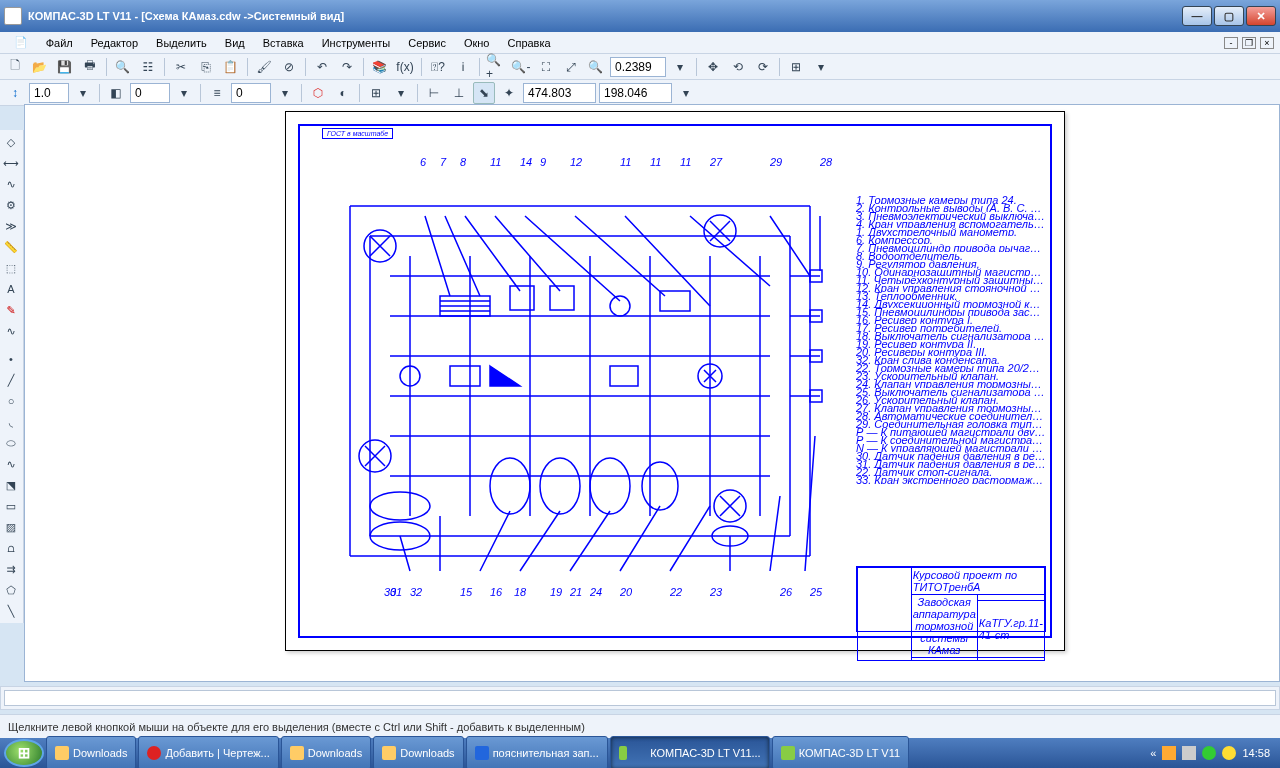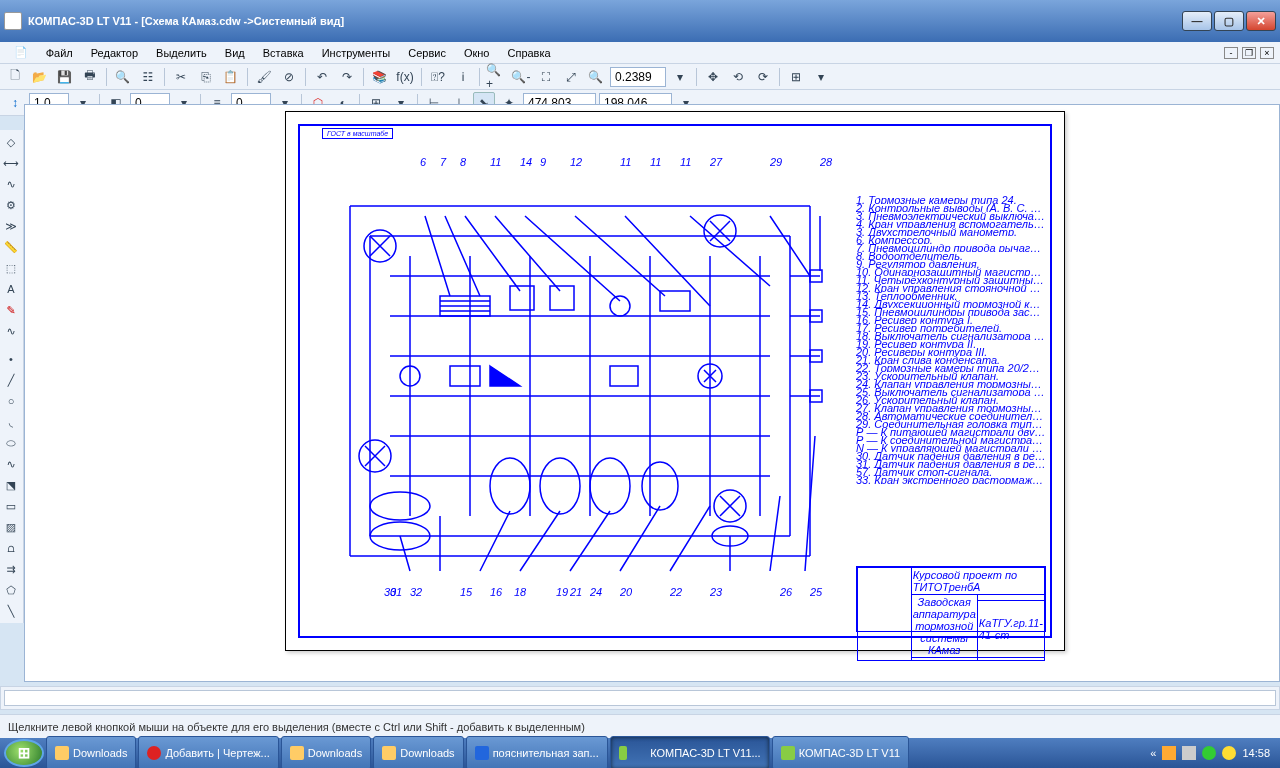--- a/index.html
+++ b/index.html
@@ -1,19 +1,19 @@
 <!DOCTYPE html>
 <html><head>
 <meta charset="utf-8">
 <style>
 * { margin:0; padding:0; box-sizing:border-box; font-family: Tahoma, sans-serif; font-size:11px; }
 body { background:#d6e5f3; width:1280px; height:768px; overflow:hidden; position:relative; }
 
 
-.titlebar { height:42px; background:linear-gradient(#7aa5db,#3b6db3); display:flex; align-items:center; padding:0 4px; color:#fff; font-weight:bold; }
+.titlebar { height:32px; background:linear-gradient(#7aa5db,#3b6db3); display:flex; align-items:center; padding:0 4px; color:#fff; font-weight:bold; }
 .titlebar .icon { width:18px; height:18px; background:#fff; border:1px solid #999; margin-right:6px; border-radius:2px;}
 .titlebar .spacer { flex:1; }
 .winbtns { display:flex; gap:2px; }
 .winbtn { width:30px; height:20px; border:1px solid #345; border-radius:3px; display:flex; align-items:center; justify-content:center; font-weight:bold; color:#333; }
 .winbtn.min{ background:linear-gradient(#e5eef9,#a7c4e8);}
 .winbtn.max{ background:linear-gradient(#e5eef9,#a7c4e8);}
 .winbtn.close{ background:linear-gradient(#f5a09a,#d4452f); color:#fff;}
 
 
 .menubar { height:22px; background:#eef3fa; display:flex; align-items:center; padding:0 6px; gap:2px; border-bottom:1px solid #c8d4e4;}
@@ -270,66 +270,66 @@
         </svg>
       </div>
 
       <div class="callouts" style="top:460px">
         <span style="left:74px">30</span>
           <span style="left:80px">31</span>
           <span style="left:100px">32</span>
         <span style="left:150px">15</span>
           <span style="left:180px">16</span>
           <span style="left:204px">18</span>
-        <span style="left:246px">19</span>
+        <span style="left:240px">19</span>
           <span style="left:260px">21</span>
           <span style="left:280px">24</span>
         <span style="left:310px">20</span>
           <span style="left:360px">22</span>
           <span style="left:400px">23</span>
         <span style="left:470px">26</span>
           <span style="left:500px">25</span>
       </div>
 
       <div class="legend" id="legend-box">
           <div>1. Тормозные камеры типа 24.</div>
           <div>2. Контрольные выводы (А, В, С, Д, Е).</div>
           <div>3. Пневмоэлектрический выключатель электромагнитного клапана прицепа.</div>
           <div>4. Кран управления вспомогательной тормозной системой.</div>
-          <div>3. Двухстрелочный манометр.</div>
+          <div>1. Двухстрелочный манометр.</div>
           <div>6. Компрессор.</div>
           <div>7. Пневмоцилиндр привода рычага останова двигателя.</div>
           <div>8. Водоотделитель.</div>
           <div>9. Регулятор давления.</div>
           <div>10. Одинарнозащитный магистральный клапан.</div>
           <div>11. Четырёхконтурный защитный клапан.</div>
           <div>12. Кран управления стояночной тормозной системой.</div>
           <div>13. Теплообменник.</div>
           <div>14. Двухсекционный тормозной кран.</div>
           <div>15. Пневмоцилиндры привода заслонок механизма вспомогательной тормозной системы.</div>
           <div>16. Ресивер контура I.</div>
           <div>17. Ресивер потребителей.</div>
           <div>18. Выключатель сигнализатора падения давления.</div>
           <div>19. Ресивер контура II.</div>
           <div>20. Ресиверы контура III.</div>
-          <div>21. Кран слива конденсата.</div>
+          <div>32. Кран слива конденсата.</div>
           <div>22. Тормозные камеры типа 20/20 с пружинными энергоаккумуляторами.</div>
           <div>23. Ускорительный клапан.</div>
           <div>24. Клапан управления тормозными системами прицепа с двухпроводным приводом.</div>
           <div>25. Выключатель сигнализатора стояночной тормозной системы.</div>
           <div>26. Ускорительный клапан.</div>
           <div>27. Клапан управления тормозными системами прицепа с однопроводным приводом.</div>
           <div>28. Автоматические соединительные головки.</div>
           <div>29. Соединительная головка типа А.</div>
           <div>Р — К питающей магистрали двухпроводного привода.</div>
           <div>Р — К соединительной магистрали однопроводного привода.</div>
           <div>N — К управляющей магистрали двухпроводного привода.</div>
           <div>30. Датчик падения давления в ресиверах I контура.</div>
           <div>31. Датчик падения давления в ресиверах II контура.</div>
-          <div>57. Датчик стоп-сигнала.</div>
+          <div>22. Датчик стоп-сигнала.</div>
           <div>33. Кран экстренного растормаживания.</div>
         </div>
 
       <div class="titlestamp">
         <table>
           <tbody>
               <tr>
                 <td colspan="2" rowspan="4" style="width:40%"></td>
                 <td colspan="2" style="text-align:left">Курсовой проект по ТИТОТренбА</td>
               </tr>

